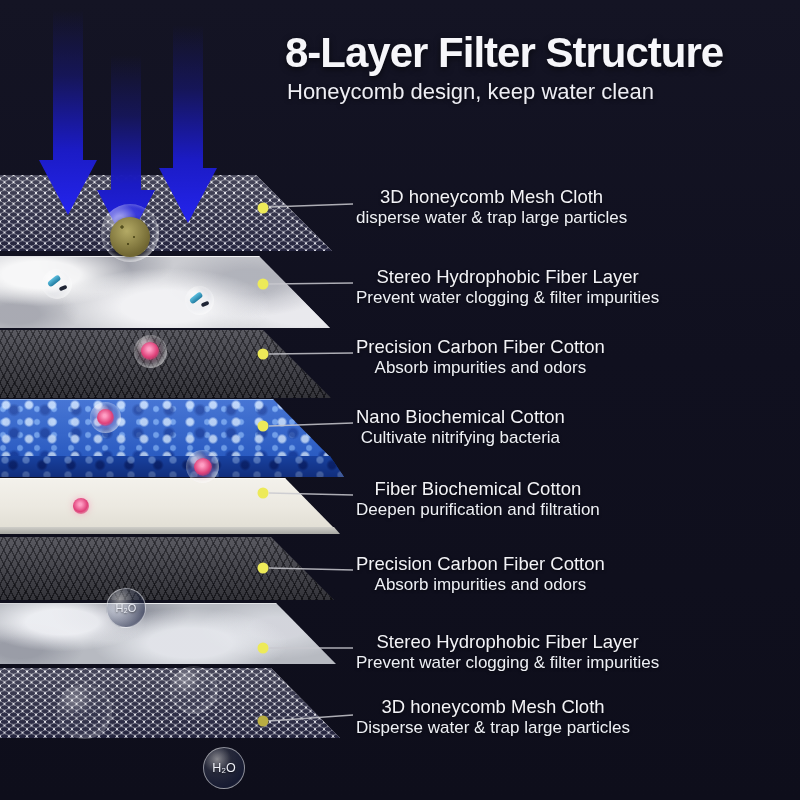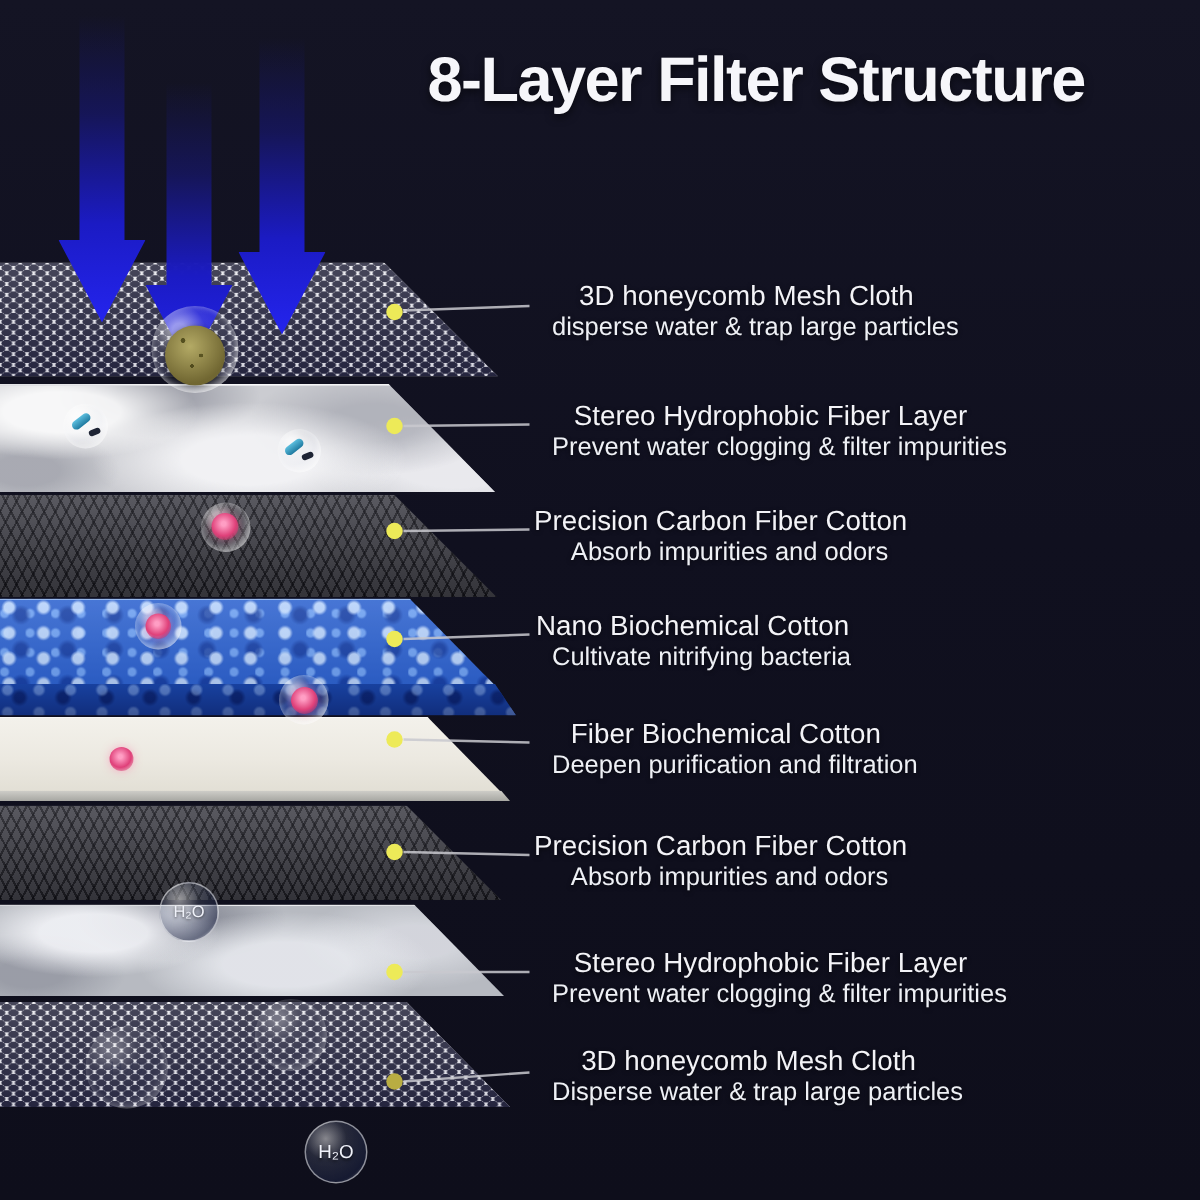--- a/index.html
+++ b/index.html
@@ -85,21 +85,21 @@
   .tex-cream{
     background:linear-gradient(to bottom,#f3f1eb 0%,#ece9e1 55%,#e2dfd5 100%);
     border-top:1px solid rgba(255,255,255,.8);
   }
   .side-cream{ background:linear-gradient(to bottom,#cfcec9,#a7a7a2); }
   
   .connectors{position:absolute;left:0;top:0;z-index:4;pointer-events:none;}
   
   .label{position:absolute;left:356px;z-index:6;text-align:center;}
   .label-title{font-size:18.5px;font-weight:500;line-height:21px;color:#f3f3f7;text-shadow:0 1px 3px rgba(0,0,0,.55);}
-  .label-desc{font-size:17px;font-weight:400;line-height:21px;margin-left:12px;color:#eef0f5;text-shadow:0 1px 3px rgba(0,0,0,.55);}
+  .label-desc{font-size:17px;font-weight:400;line-height:21px;color:#eef0f5;text-shadow:0 1px 3px rgba(0,0,0,.55);}
   
   .deco{position:absolute;left:0;top:0;width:800px;height:800px;z-index:5;pointer-events:none;}
   .bubble{
     position:absolute;border-radius:50%;
     background:radial-gradient(circle at 32% 28%, rgba(255,255,255,.55) 0 8%, rgba(255,255,255,.12) 30%, rgba(200,210,235,.06) 55%, rgba(255,255,255,.28) 86%, rgba(255,255,255,.5) 94%, rgba(255,255,255,.12) 100%);
     box-shadow:inset 0 0 4px rgba(255,255,255,.35), inset -2px -3px 5px rgba(255,255,255,.28);
   }
   .bubble.faint{opacity:.5;}
   .h2o-bubble{
     position:absolute;border-radius:50%;display:flex;align-items:center;justify-content:center;
@@ -125,20 +125,21 @@
   .cap-dark{position:absolute;width:8px;height:3.5px;border-radius:2px;transform:rotate(-22deg);
     background:#1e2434;}
 </style>
 </head>
 <body>
 
 <div class="canvas">
 
   <div class="hdr">
     <h1>8-Layer Filter Structure</h1>
+    <p>Honeycomb design, keep water clean</p>
   </div>
 
   <div class="arrow" style="left:39px;top:10px;height:205px"></div>
   <div class="arrow" style="left:97px;top:55px;height:190px"></div>
   <div class="arrow" style="left:159px;top:25px;height:198px"></div>
 
   <div class="layer tex-mesh" style="top:175px;height:76px;--tr:256px;--br:332px"></div>
   <div class="layer tex-fiber" style="top:256px;height:71px;--tr:259px;--br:330px"></div>
   <div class="layer tex-carbon" style="top:330px;height:68px;--tr:263px;--br:331px"></div>
   <div class="layer tex-sponge" style="top:399px;height:57px;--tr:273px;--br:330px"></div>

